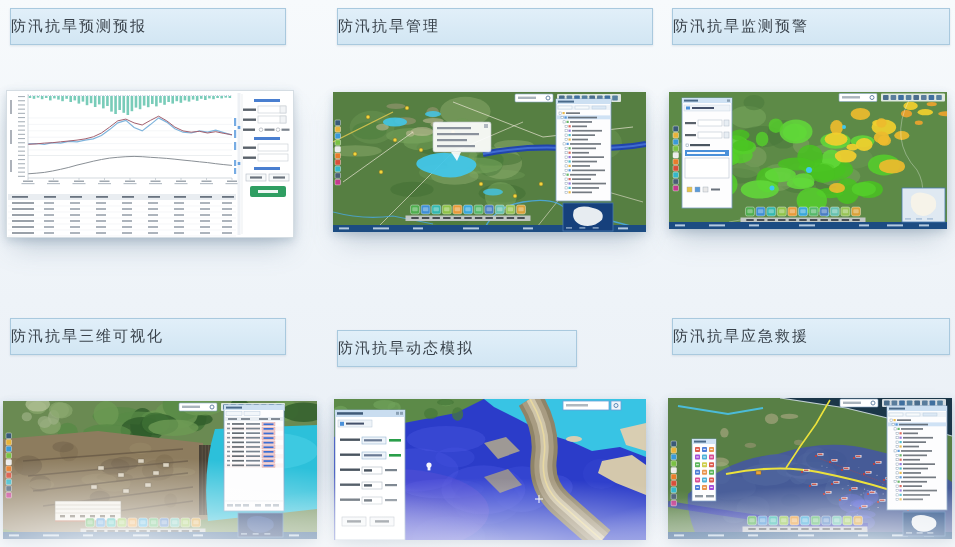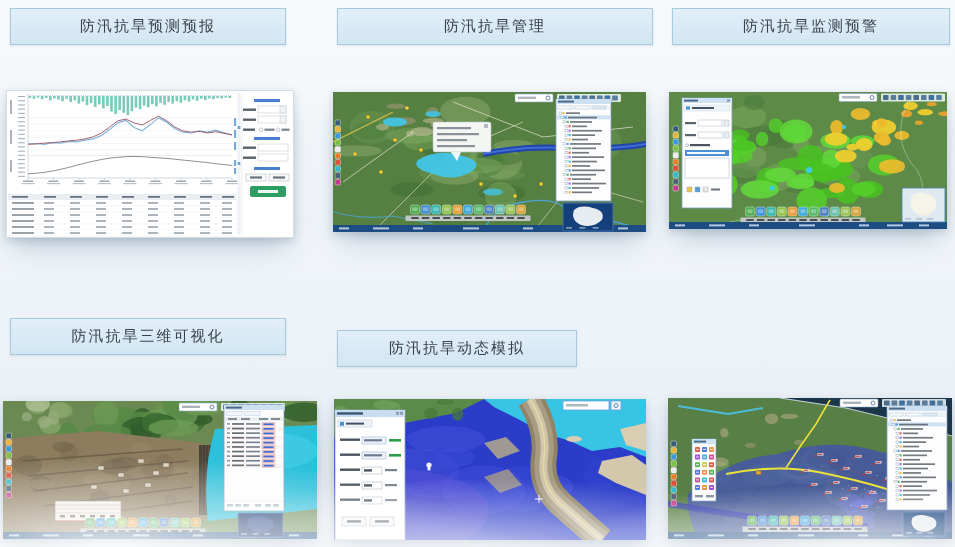--- a/index.html
+++ b/index.html
@@ -4,21 +4,21 @@
 <style>
   *{margin:0;padding:0;box-sizing:border-box}
   html,body{width:955px;height:547px;overflow:hidden}
   body{font-family:"DejaVu Sans","Liberation Sans",sans-serif;
        background:linear-gradient(180deg,#f7fafc,#eef3f8 55%,#e8eef5)}
   .page{position:relative;width:955px;height:547px}
   .page::after{content:"";position:absolute;left:0;right:0;bottom:0;height:140px;pointer-events:none;
     background:radial-gradient(60% 95% at 12% 102%,rgba(255,255,255,.9),rgba(255,255,255,0) 70%),
                radial-gradient(55% 85% at 52% 106%,rgba(255,255,255,.75),rgba(255,255,255,0) 65%),
                radial-gradient(50% 75% at 90% 102%,rgba(255,255,255,.85),rgba(255,255,255,0) 62%)}
-  .title-box{position:absolute;height:37px;display:flex;align-items:center;justify-content:center;
+  .title-box{position:absolute;height:37px;display:flex;align-items:center;justify-content:flex-start;
     background:linear-gradient(#e1eff9,#d2e6f3);border:1px solid #a9c9de;color:#39424b;
     font-size:15px;letter-spacing:2px;box-shadow:0 1px 2px rgba(140,160,180,.25);cursor:pointer}
   .thumb{position:absolute;background:#fff;border-radius:1px;cursor:pointer;
     box-shadow:0 3px 8px rgba(110,135,160,.30),0 14px 26px -8px rgba(110,135,160,.45)}
   .thumb svg{display:block;width:100%;height:100%}
 </style>
 </head>
 <body>
 
 <div class="page">
@@ -30,20 +30,23 @@
     <span>防汛抗旱管理</span>
   </div>
   <div class="title-box" style="left:672px;top:8px;width:278px">
     <span>防汛抗旱监测预警</span>
   </div>
   <div class="title-box" style="left:10px;top:318px;width:276px">
     <span>防汛抗旱三维可视化</span>
   </div>
   <div class="title-box" style="left:337px;top:330px;width:240px">
     <span>防汛抗旱动态模拟</span>
+  </div>
+  <div class="title-box" style="left:672px;top:318px;width:278px">
+    <span>防汛抗旱应急救援</span>
   </div>
 
   <div class="thumb" style="left:6px;top:90px;width:288px;height:148px">
     <svg id="svg-forecast" viewBox="0 0 288 148">
         <g>
           <rect x="0.5" y="0.5" width="287" height="147" fill="#ffffff" stroke="#d5dde3" stroke-width="1"></rect>
           <g>
             <line x1="22" y1="5.5" x2="226" y2="5.5" stroke="#99a8c8" stroke-width="0.7" stroke-dasharray=".8 1.4"></line>
             <line x1="22" y1="28" x2="226" y2="28" stroke="#edf0f3" stroke-width="0.6"></line>
             <line x1="22" y1="34.4" x2="226" y2="34.4" stroke="#edf0f3" stroke-width="0.6"></line>

